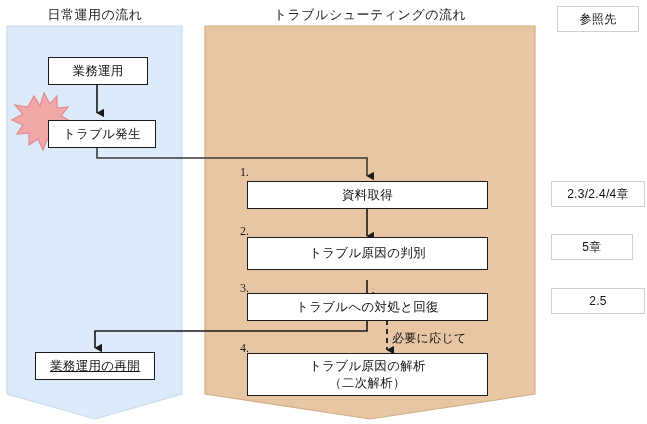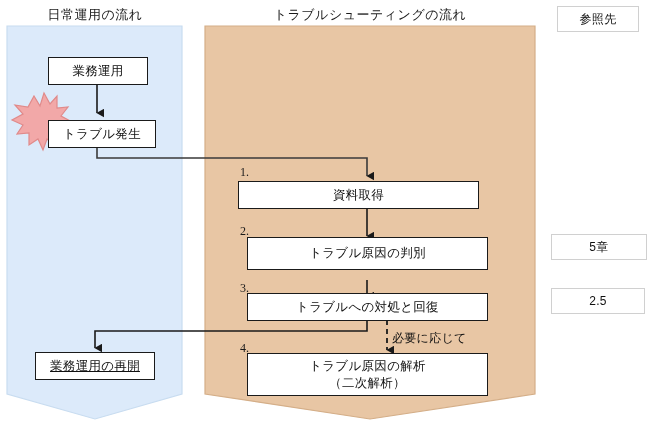--- a/index.html
+++ b/index.html
@@ -137,21 +137,21 @@
 
   <div class="fbox" id="box-trouble-occurs" style="left:48px; top:120px; width:108px; height:28px;">
     <span>トラブル発生</span>
   </div>
 
   <div class="fbox" id="box-operation-resume" style="left:35px; top:352px; width:120px; height:28px;text-decoration:underline;">
     <span>業務運用の再開</span>
   </div>
 
   <div class="step-num" style="left:240px; top:165px;">1.</div>
-  <div class="fbox" id="box-step1" style="left:238px; top:181px; width:241px; height:28px;">
+  <div class="fbox" id="box-step1" style="left:247px; top:181px; width:241px; height:28px;">
     <span>資料取得</span>
   </div>
 
   <div class="step-num" style="left:240px; top:224px;">2.</div>
   <div class="fbox" id="box-step2" style="left:247px; top:237px; width:241px; height:33px;">
     <span>トラブル原因の判別</span>
   </div>
 
   <div class="step-num" style="left:240px; top:281px;">3.</div>
   <div class="fbox" id="box-step3" style="left:247px; top:293px; width:241px; height:28px;">
@@ -163,22 +163,25 @@
   <div class="step-num" style="left:240px; top:341px;">4.</div>
   <div class="fbox" id="box-step4" style="left:247px; top:353px; width:241px; height:43px;">
     <span>トラブル原因の解析</span>
     <span class="l2">（二次解析）</span>
   </div>
 
   <div class="ref-box" style="left:557px; top:6px; width:82px; height:26px;">
     <span>参照先</span>
   </div>
 
+  <div class="ref-box" style="left:551px; top:181px; width:94px; height:26px;">
+    <span>2.3/2.4/4章</span>
+  </div>
 
-  <div class="ref-box" style="left:551px; top:234px; width:96px; height:26px;">
+  <div class="ref-box" style="left:551px; top:234px; width:82px; height:26px;">
     <span>5章</span>
   </div>
 
   <div class="ref-box" style="left:551px; top:288px; width:94px; height:26px;">
     <span>2.5</span>
   </div>
 
 </div>
 
 </body></html>

